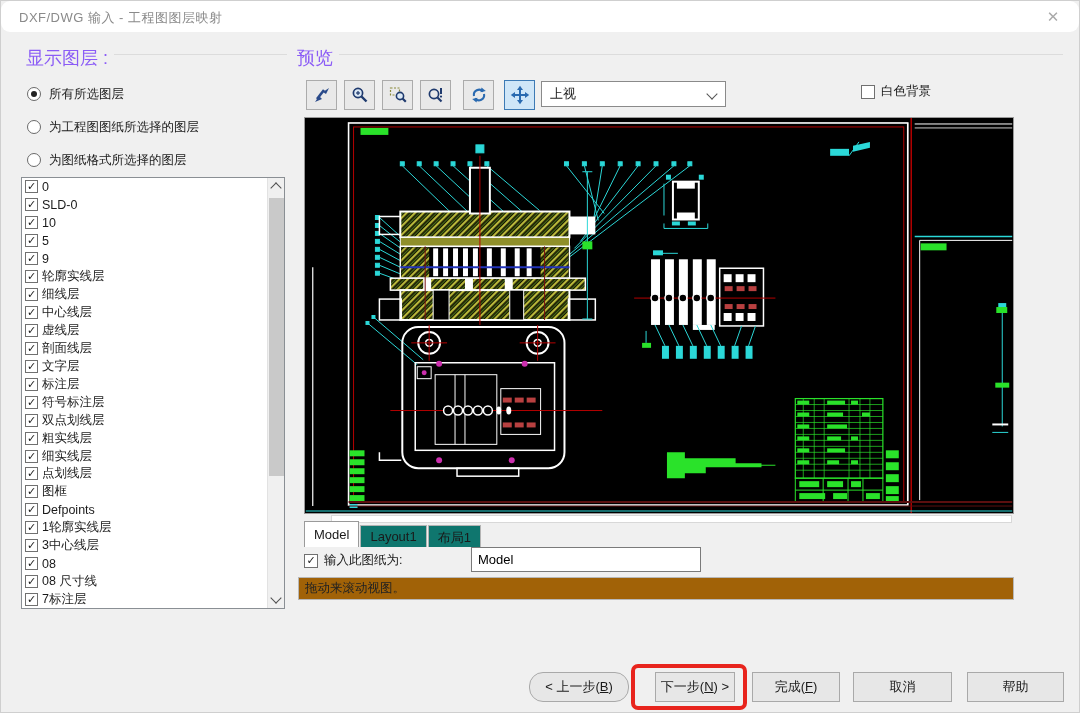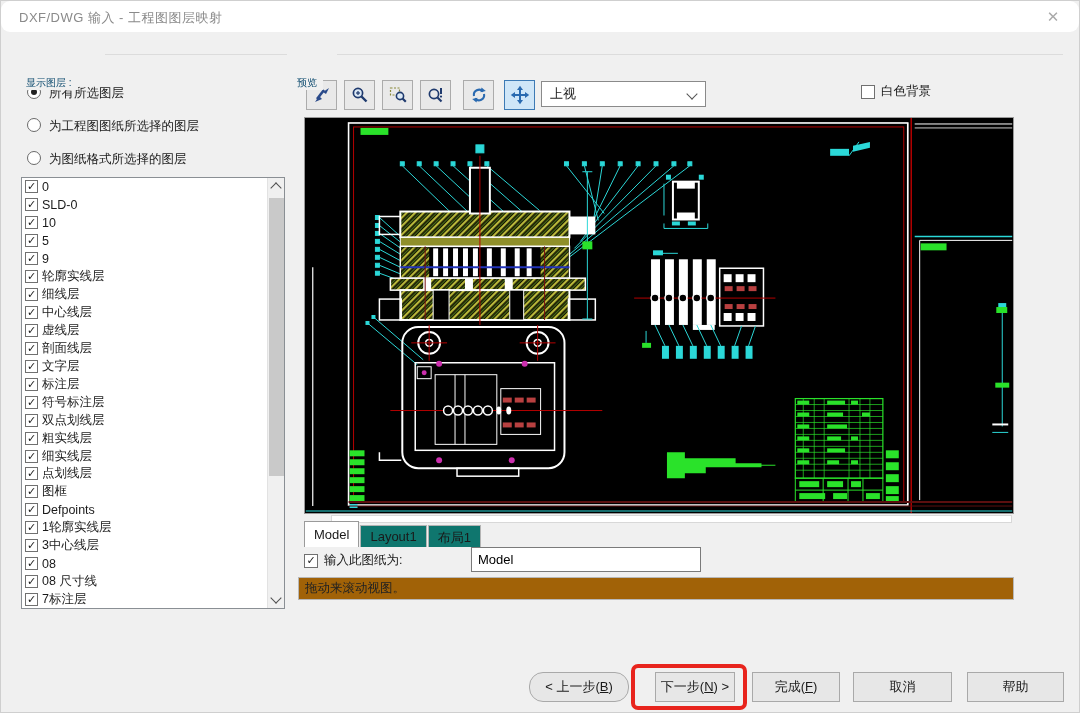--- a/index.html
+++ b/index.html
@@ -6,25 +6,25 @@
   html,body { width:1080px; height:713px; background:#e8e8e8; }
   body { font-family:"Liberation Sans","DejaVu Sans",sans-serif; font-size:13px; color:#1a1a1a; }
   .dialog { position:absolute; left:0; top:0; width:1080px; height:713px; background:#f0f0f0; border:1px solid #cfcfcf; overflow:hidden; }
 
   
   .titlebar { position:absolute; left:0; top:0; width:100%; height:31px; background:#ffffff;border-radius:9px; }
   .titlebar .title { position:absolute; left:18px; top:8px; font-size:13px; color:#8a8a8a; letter-spacing:.5px; }
   .close-btn { position:absolute; right:14px; top:5px; width:24px; height:22px; text-align:center; line-height:22px; font-size:15px; color:#a9a9a9; cursor:default; }
 
   
-  .group-label { position:absolute; font-size:10px; color:#0c4a6e; background:#f0f0f0; padding-right:6px; z-index:2;margin-top:30px; }
+  .group-label { position:absolute; font-size:18px; color:#8b5cf6; background:#f0f0f0; padding-right:6px; z-index:2; }
   .group-line { position:absolute; height:1px; background:#dcdcdc; }
 
   
-  .radio-row { position:absolute; left:26px; height:18px; display:flex; }
+  .radio-row { position:absolute; left:26px; height:18px; display:flex; align-items:center; }
   .radio-circle { width:14px; height:14px; border:1px solid #6a6a6a; border-radius:50%; background:#fff; margin-right:8px; position:relative; flex:0 0 14px; }
   .radio-dot { display:none; position:absolute; left:3px; top:3px; width:6px; height:6px; border-radius:50%; background:#222; }
   .radio-row.selected .radio-dot { display:block; }
   .radio-row span.lbl { font-size:12.5px; }
 
   
   .layer-list { position:absolute; left:20px; top:176px; width:264px; height:432px; background:#fff; border:1px solid #8a8f94; overflow:hidden; }
   .layer-row { height:17.95px; display:flex; align-items:center; padding-left:3px; }
   .cb { width:13px; height:13px; border:1px solid #707070; background:#fff; font-size:11px; line-height:11px; text-align:center; color:#1a1a1a; flex:0 0 13px; }
   .layer-row .cb { margin-right:4px; }
@@ -32,21 +32,21 @@
   .vscroll { position:absolute; right:0; top:0; width:17px; height:100%; background:#f0f0f0; border-left:1px solid #e2e2e2; }
   .vscroll .arrow { position:absolute; left:0; width:17px; height:17px; }
   .vscroll .arrow:before { content:""; position:absolute; left:4px; width:7px; height:7px; border:solid #505050; border-width:0 1.6px 1.6px 0; }
   .arrow.up { top:0; } .arrow.up:before { top:6px; transform:rotate(-135deg); }
   .arrow.down { bottom:0; } .arrow.down:before { bottom:6px; transform:rotate(45deg); }
   .vthumb { position:absolute; left:1px; top:20px; width:15px; height:278px; background:#c9c9c9; }
 
   
   .tool-btn { position:absolute; top:79px; width:31px; height:30px; background:#e9e9e9; border:1px solid #ababab; display:flex; align-items:center; justify-content:center; }
   .tool-btn.active { background:#cfe6f8; border:1px solid #3d7ab5; }
-  .dropdown { position:absolute; left:540px; top:80px; width:165px; height:26px; background:#fff; border:1px solid #8a8a8a; display:flex; align-items:center; padding-left:8px; font-size:13px; }
+  .dropdown { position:absolute; left:540px; top:80px; width:185px; height:26px; background:#fff; border:1px solid #8a8a8a; display:flex; align-items:center; padding-left:8px; font-size:13px; }
   .chev { position:absolute; right:9px; top:8px; width:8px; height:8px; border:solid #555; border-width:0 1.5px 1.5px 0; transform:rotate(45deg); }
   .check-row { position:absolute; display:flex; align-items:center; }
   .check-row .lbl { margin-left:6px; font-size:12.5px; }
 
   
   .preview-canvas { position:absolute; left:303px; top:116px; width:710px; height:397px; background:#000; border:1px solid #9a9a9a; }
   .preview-canvas svg { display:block; }
   .hscrollbar { position:absolute; left:330px; top:514px; width:681px; height:8px; background:#fff; border:1px solid #d8d8d8; }
 
   

